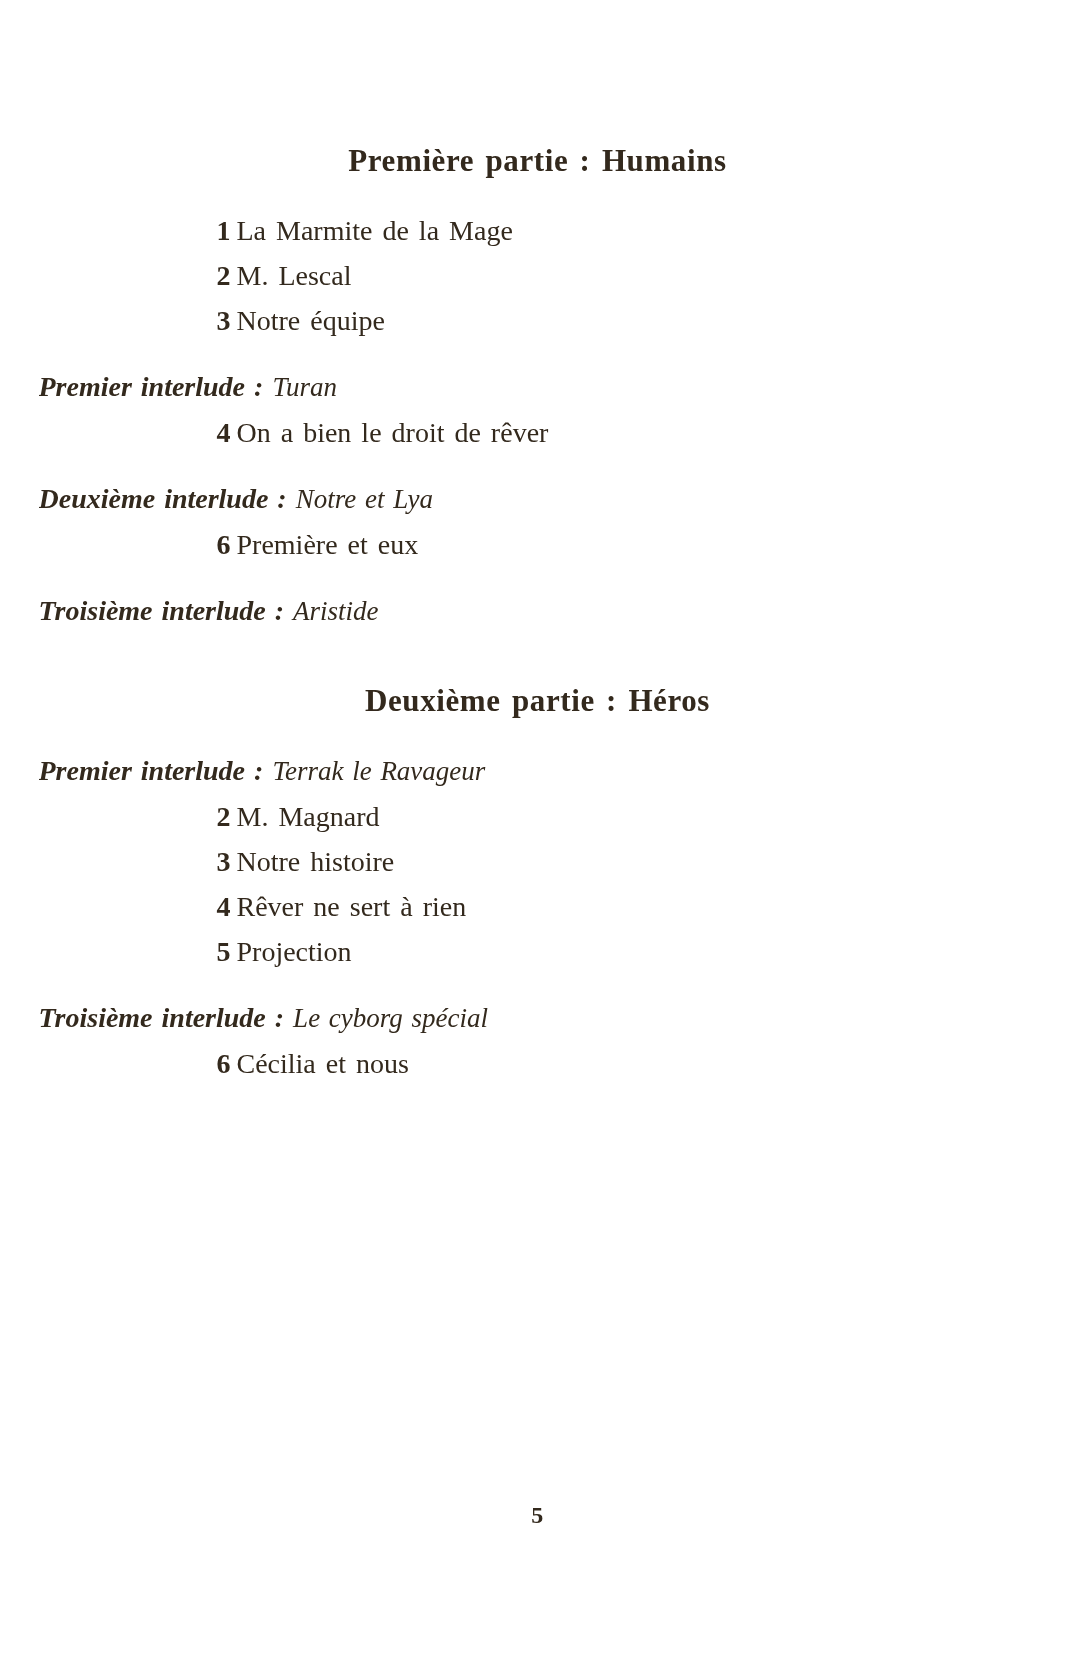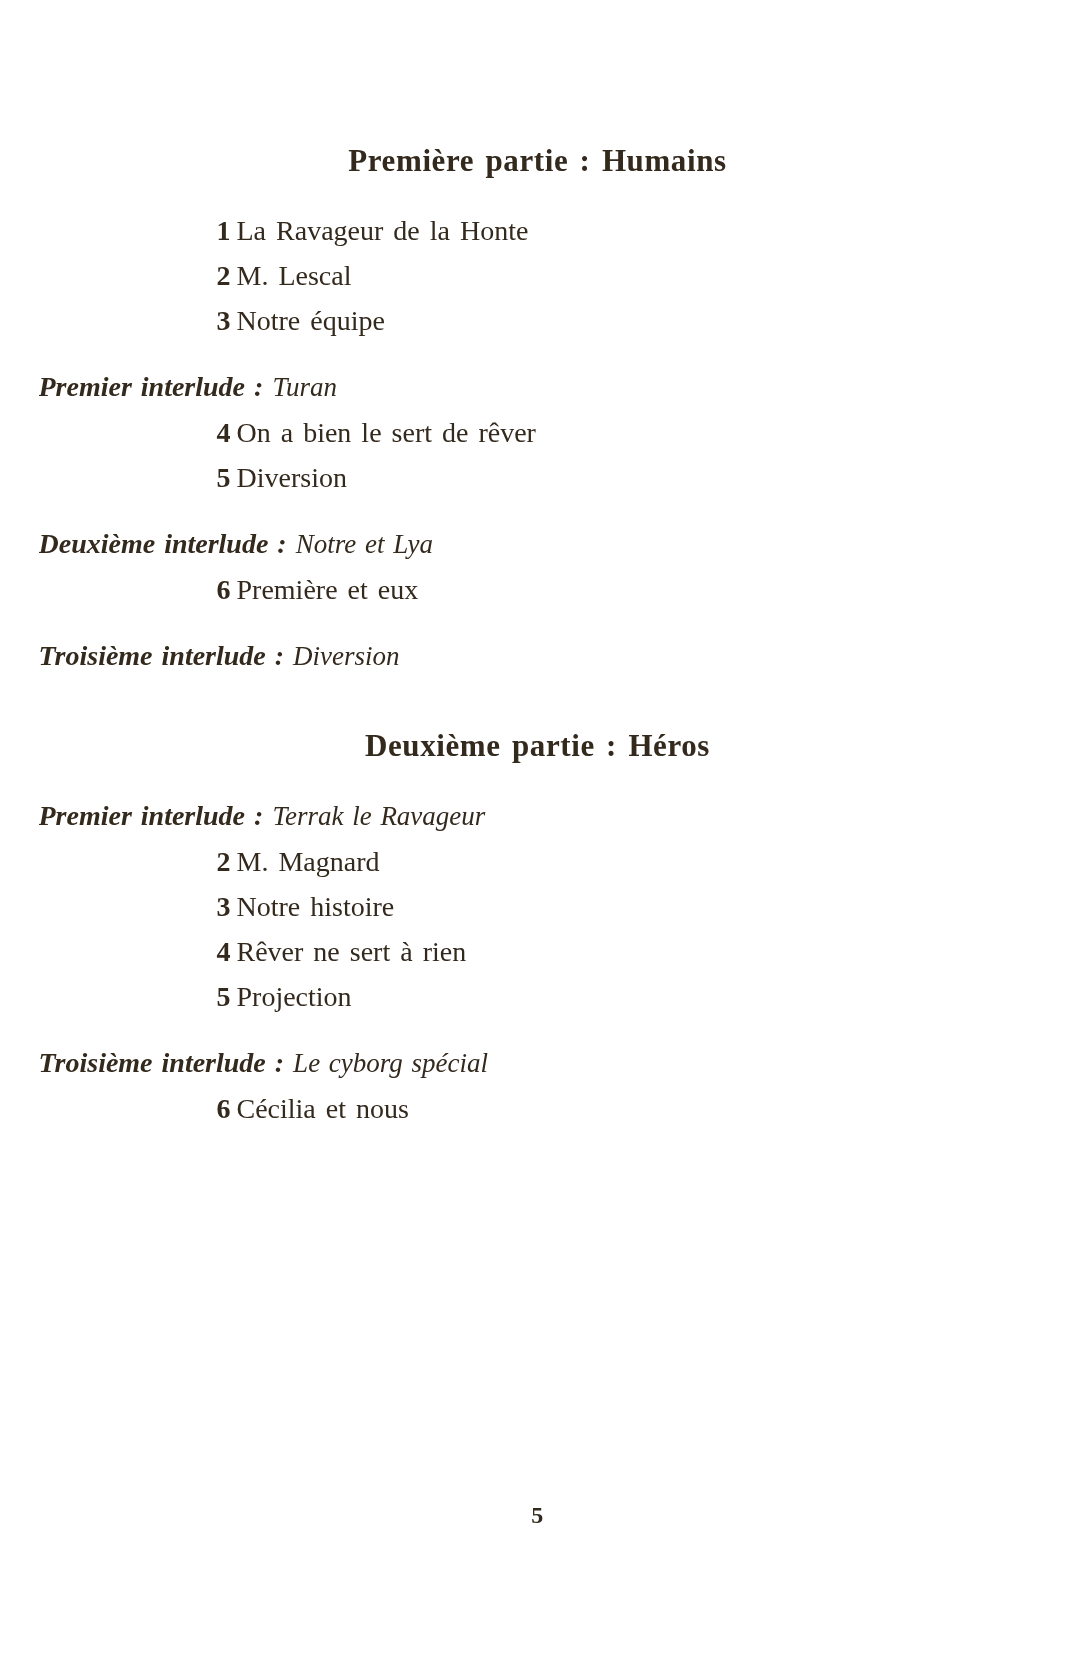--- a/index.html
+++ b/index.html
@@ -71,29 +71,28 @@
     font-weight: bold;
     letter-spacing: 0.5px;
   }
 </style>
 </head>
 <body>
 
 <div class="page">
   <div class="toc">
       <div class="part-heading">Première partie : Humains</div>
-      <div class="chapter-line"><span class="chapter-num">1</span><span class="chapter-title">La Ravageur de la Honte</span></div>
+      <div class="chapter-line"><span class="chapter-num">1</span><span class="chapter-title">La Marmite de la Mage</span></div>
       <div class="chapter-line"><span class="chapter-num">2</span><span class="chapter-title">M. Lescal</span></div>
       <div class="chapter-line"><span class="chapter-num">3</span><span class="chapter-title">Notre équipe</span></div>
       <div class="interlude-line"><span class="interlude-label">Premier interlude : </span><span class="interlude-name">Turan</span></div>
-      <div class="chapter-line"><span class="chapter-num">4</span><span class="chapter-title">On a bien le sert de rêver</span></div>
-      <div class="chapter-line"><span class="chapter-num">5</span><span class="chapter-title">Diversion</span></div>
+      <div class="chapter-line"><span class="chapter-num">4</span><span class="chapter-title">On a bien le droit de rêver</span></div>
       <div class="interlude-line"><span class="interlude-label">Deuxième interlude : </span><span class="interlude-name">Notre et Lya</span></div>
       <div class="chapter-line"><span class="chapter-num">6</span><span class="chapter-title">Première et eux</span></div>
-      <div class="interlude-line"><span class="interlude-label">Troisième interlude : </span><span class="interlude-name">Diversion</span></div>
+      <div class="interlude-line"><span class="interlude-label">Troisième interlude : </span><span class="interlude-name">Aristide</span></div>
       <div class="part-heading">Deuxième partie : Héros</div>
       <div class="interlude-line"><span class="interlude-label">Premier interlude : </span><span class="interlude-name">Terrak le Ravageur</span></div>
       <div class="chapter-line"><span class="chapter-num">2</span><span class="chapter-title">M. Magnard</span></div>
       <div class="chapter-line"><span class="chapter-num">3</span><span class="chapter-title">Notre histoire</span></div>
       <div class="chapter-line"><span class="chapter-num">4</span><span class="chapter-title">Rêver ne sert à rien</span></div>
       <div class="chapter-line"><span class="chapter-num">5</span><span class="chapter-title">Projection</span></div>
       <div class="interlude-line"><span class="interlude-label">Troisième interlude : </span><span class="interlude-name">Le cyborg spécial</span></div>
       <div class="chapter-line"><span class="chapter-num">6</span><span class="chapter-title">Cécilia et nous</span></div>
     </div>
   <div class="page-number">5</div>

